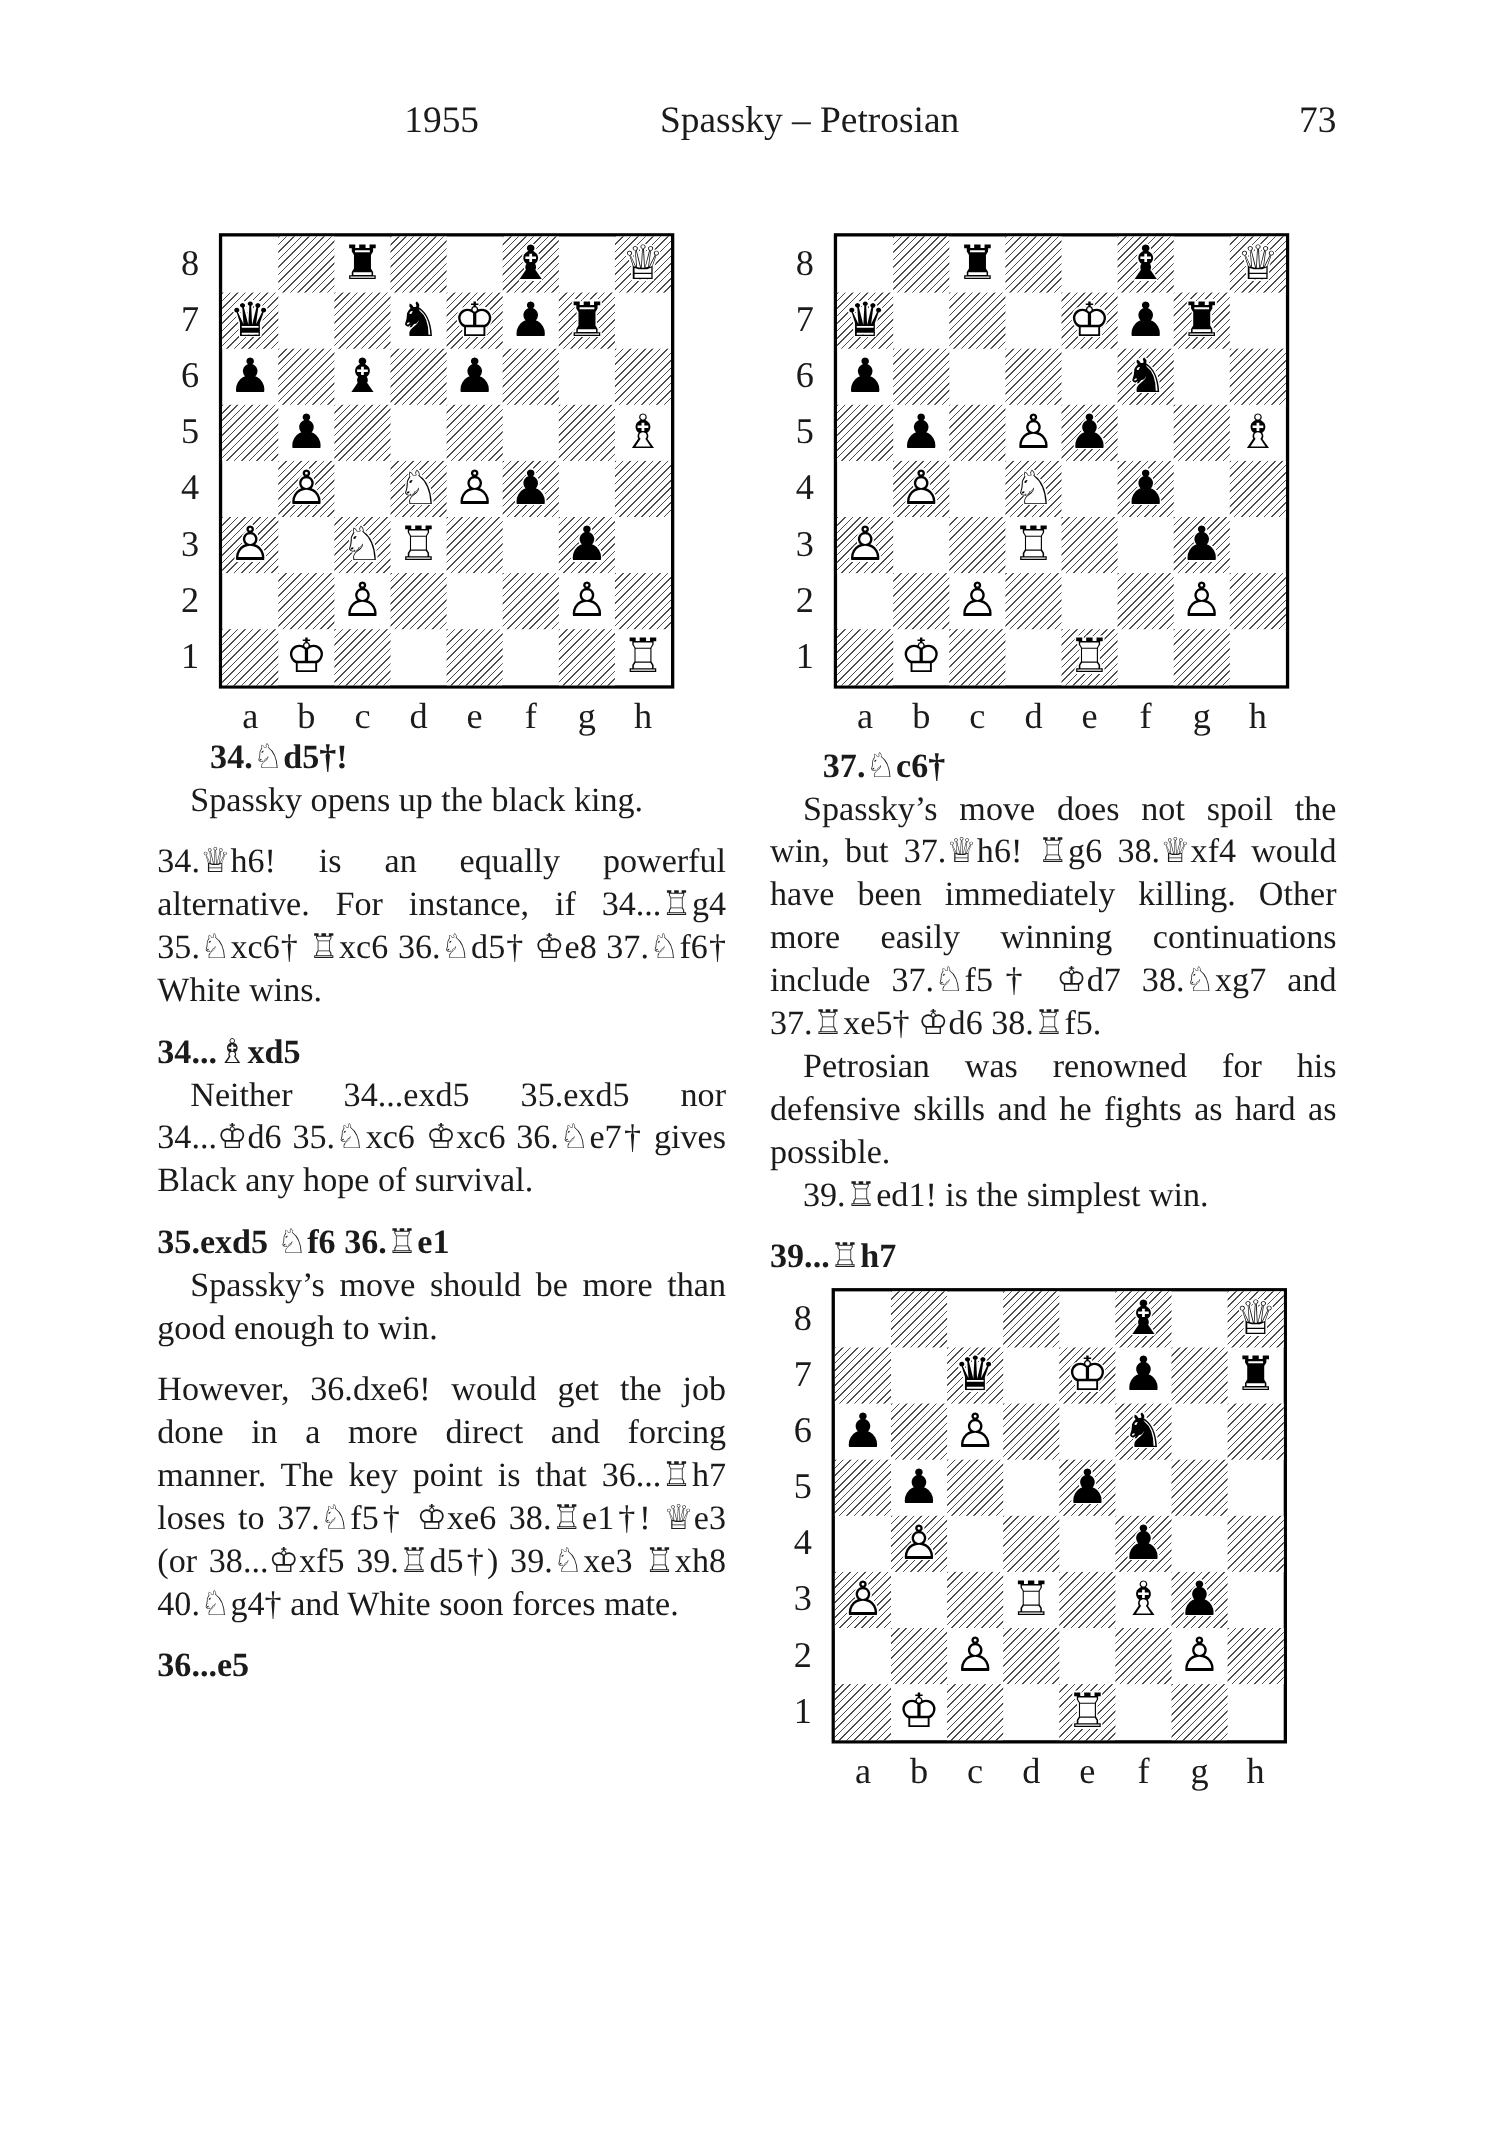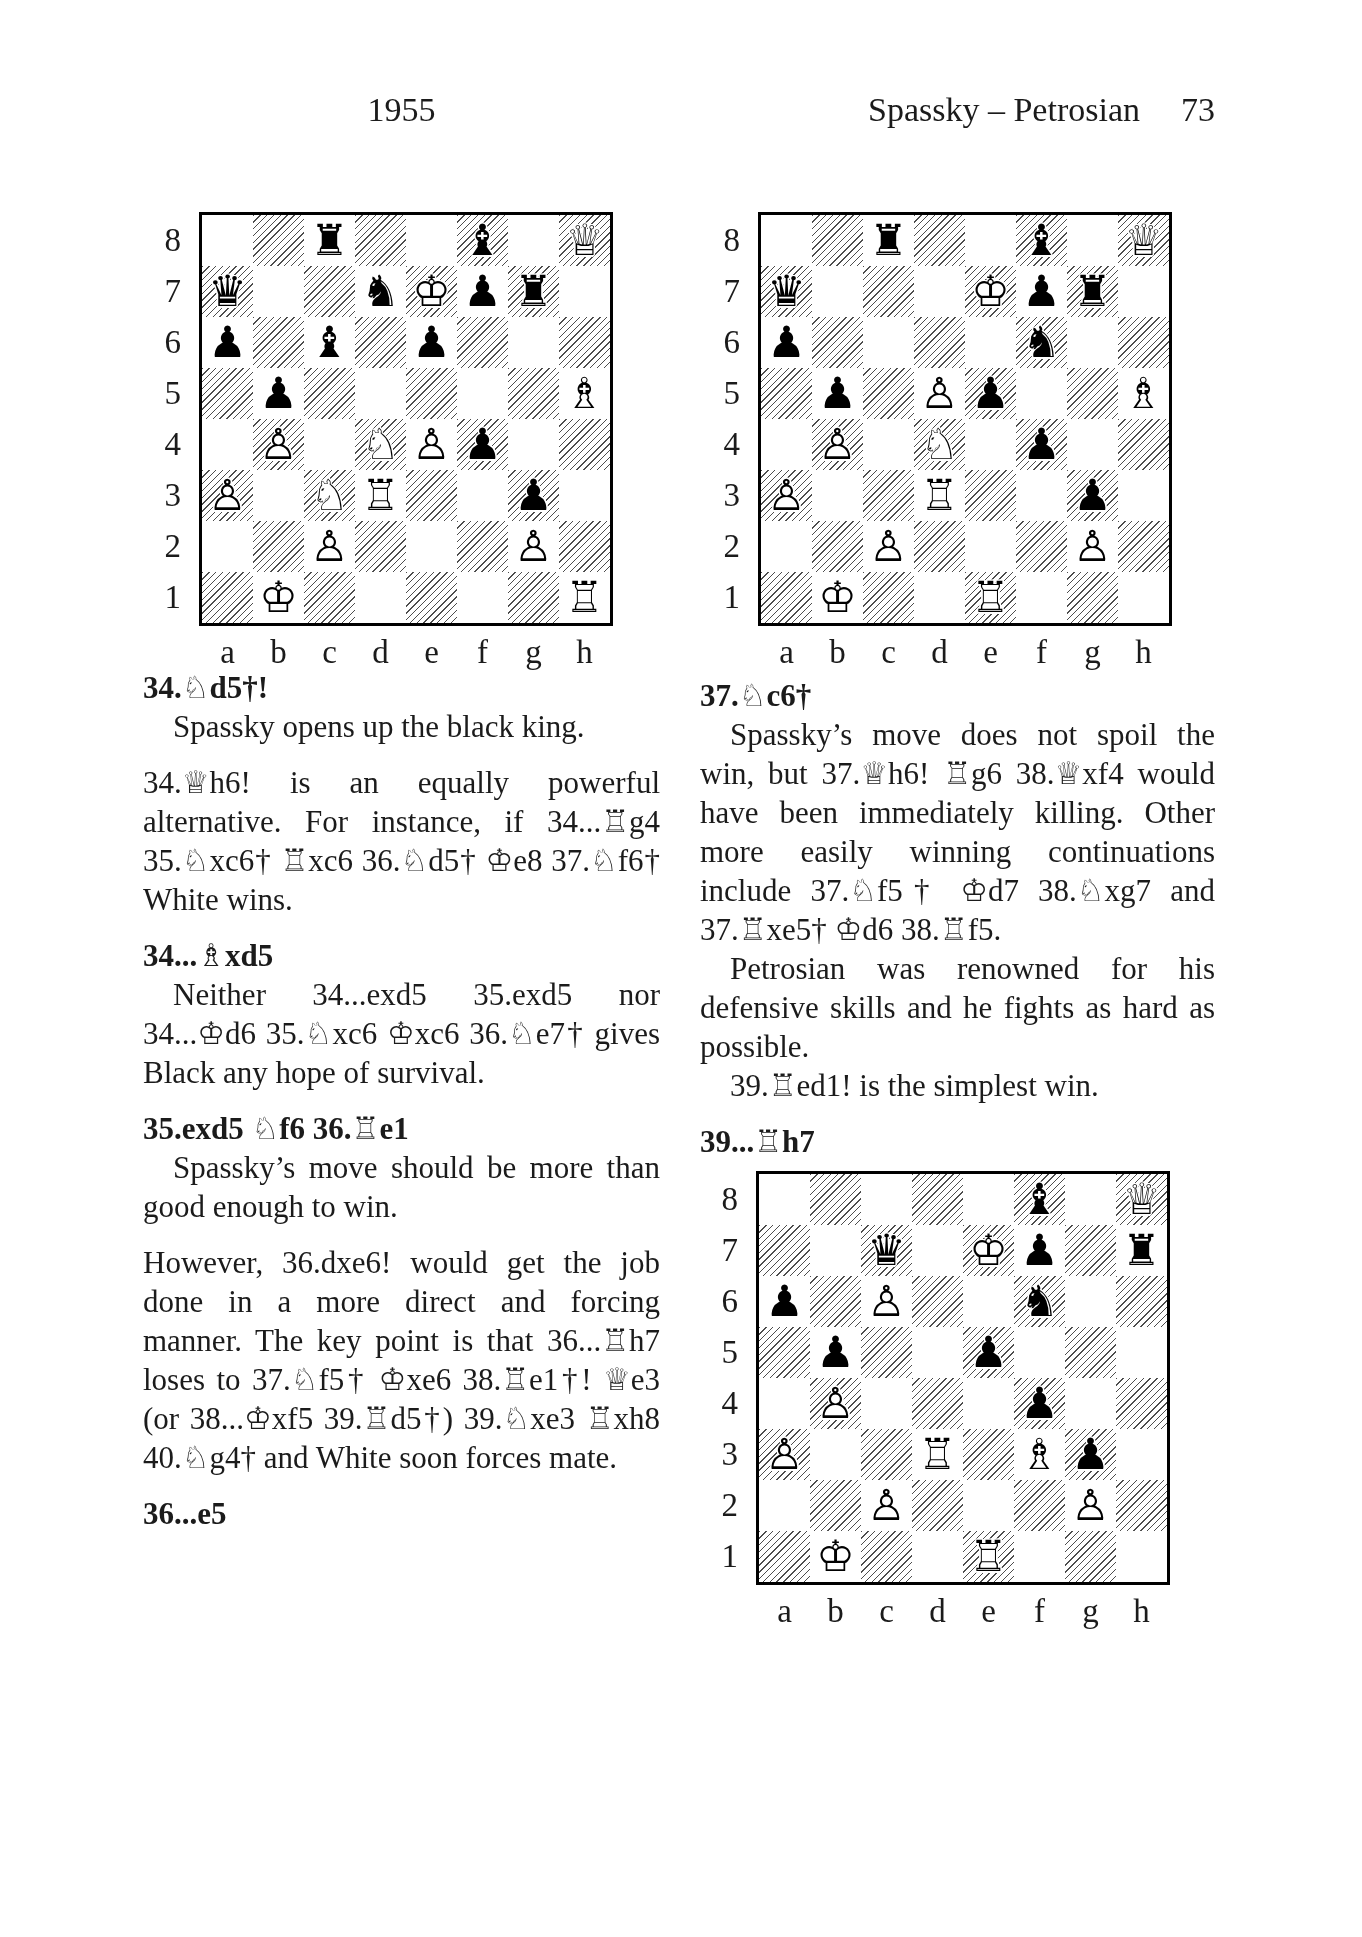--- a/index.html
+++ b/index.html
@@ -7,28 +7,28 @@
     position:relative;
     width:1362px;height:1937px;
     background:#ffffff;
     color:#1b1b1b;
     font-family:"Liberation Serif","DejaVu Sans",serif;
     overflow:hidden;
   }
   
   .hdr{position:absolute;top:90px;font-size:34px;line-height:40px;}
   .hdr-year{left:143px;width:517px;text-align:center;}
-  .hdr-title{left:600px;width:540px;text-align:right;}
+  .hdr-title{left:600px;width:540px;text-align:left;}
   .hdr-page{left:1100px;width:115px;text-align:right;}
   
   .col{position:absolute;font-size:31px;line-height:39px;text-align:justify;}
   .col-left{left:143px;top:668px;width:517px;}
   .col-right{left:700px;top:676px;width:515px;}
   .move{font-weight:700;margin-top:17px;text-align:left;}
-  .blocks > .move:first-child{margin-top:0;}
+  .blocks > .move:first-child{margin-top:0;margin-left:48px;}
   .para{text-indent:30px;}
   .para_flush{margin-top:17px;text-indent:0;}
   
   .diagram{position:absolute;}
   .diagram-flow{position:relative;margin-top:10px;margin-left:2px;}
   .dg-body{display:flex;}
   .rank-col{width:54px;padding-top:3px;box-sizing:border-box;}
   .rank-col .rk{height:51px;line-height:51px;text-align:right;padding-right:18px;font-size:33px;}
   .board{
     border:3px solid #000;

